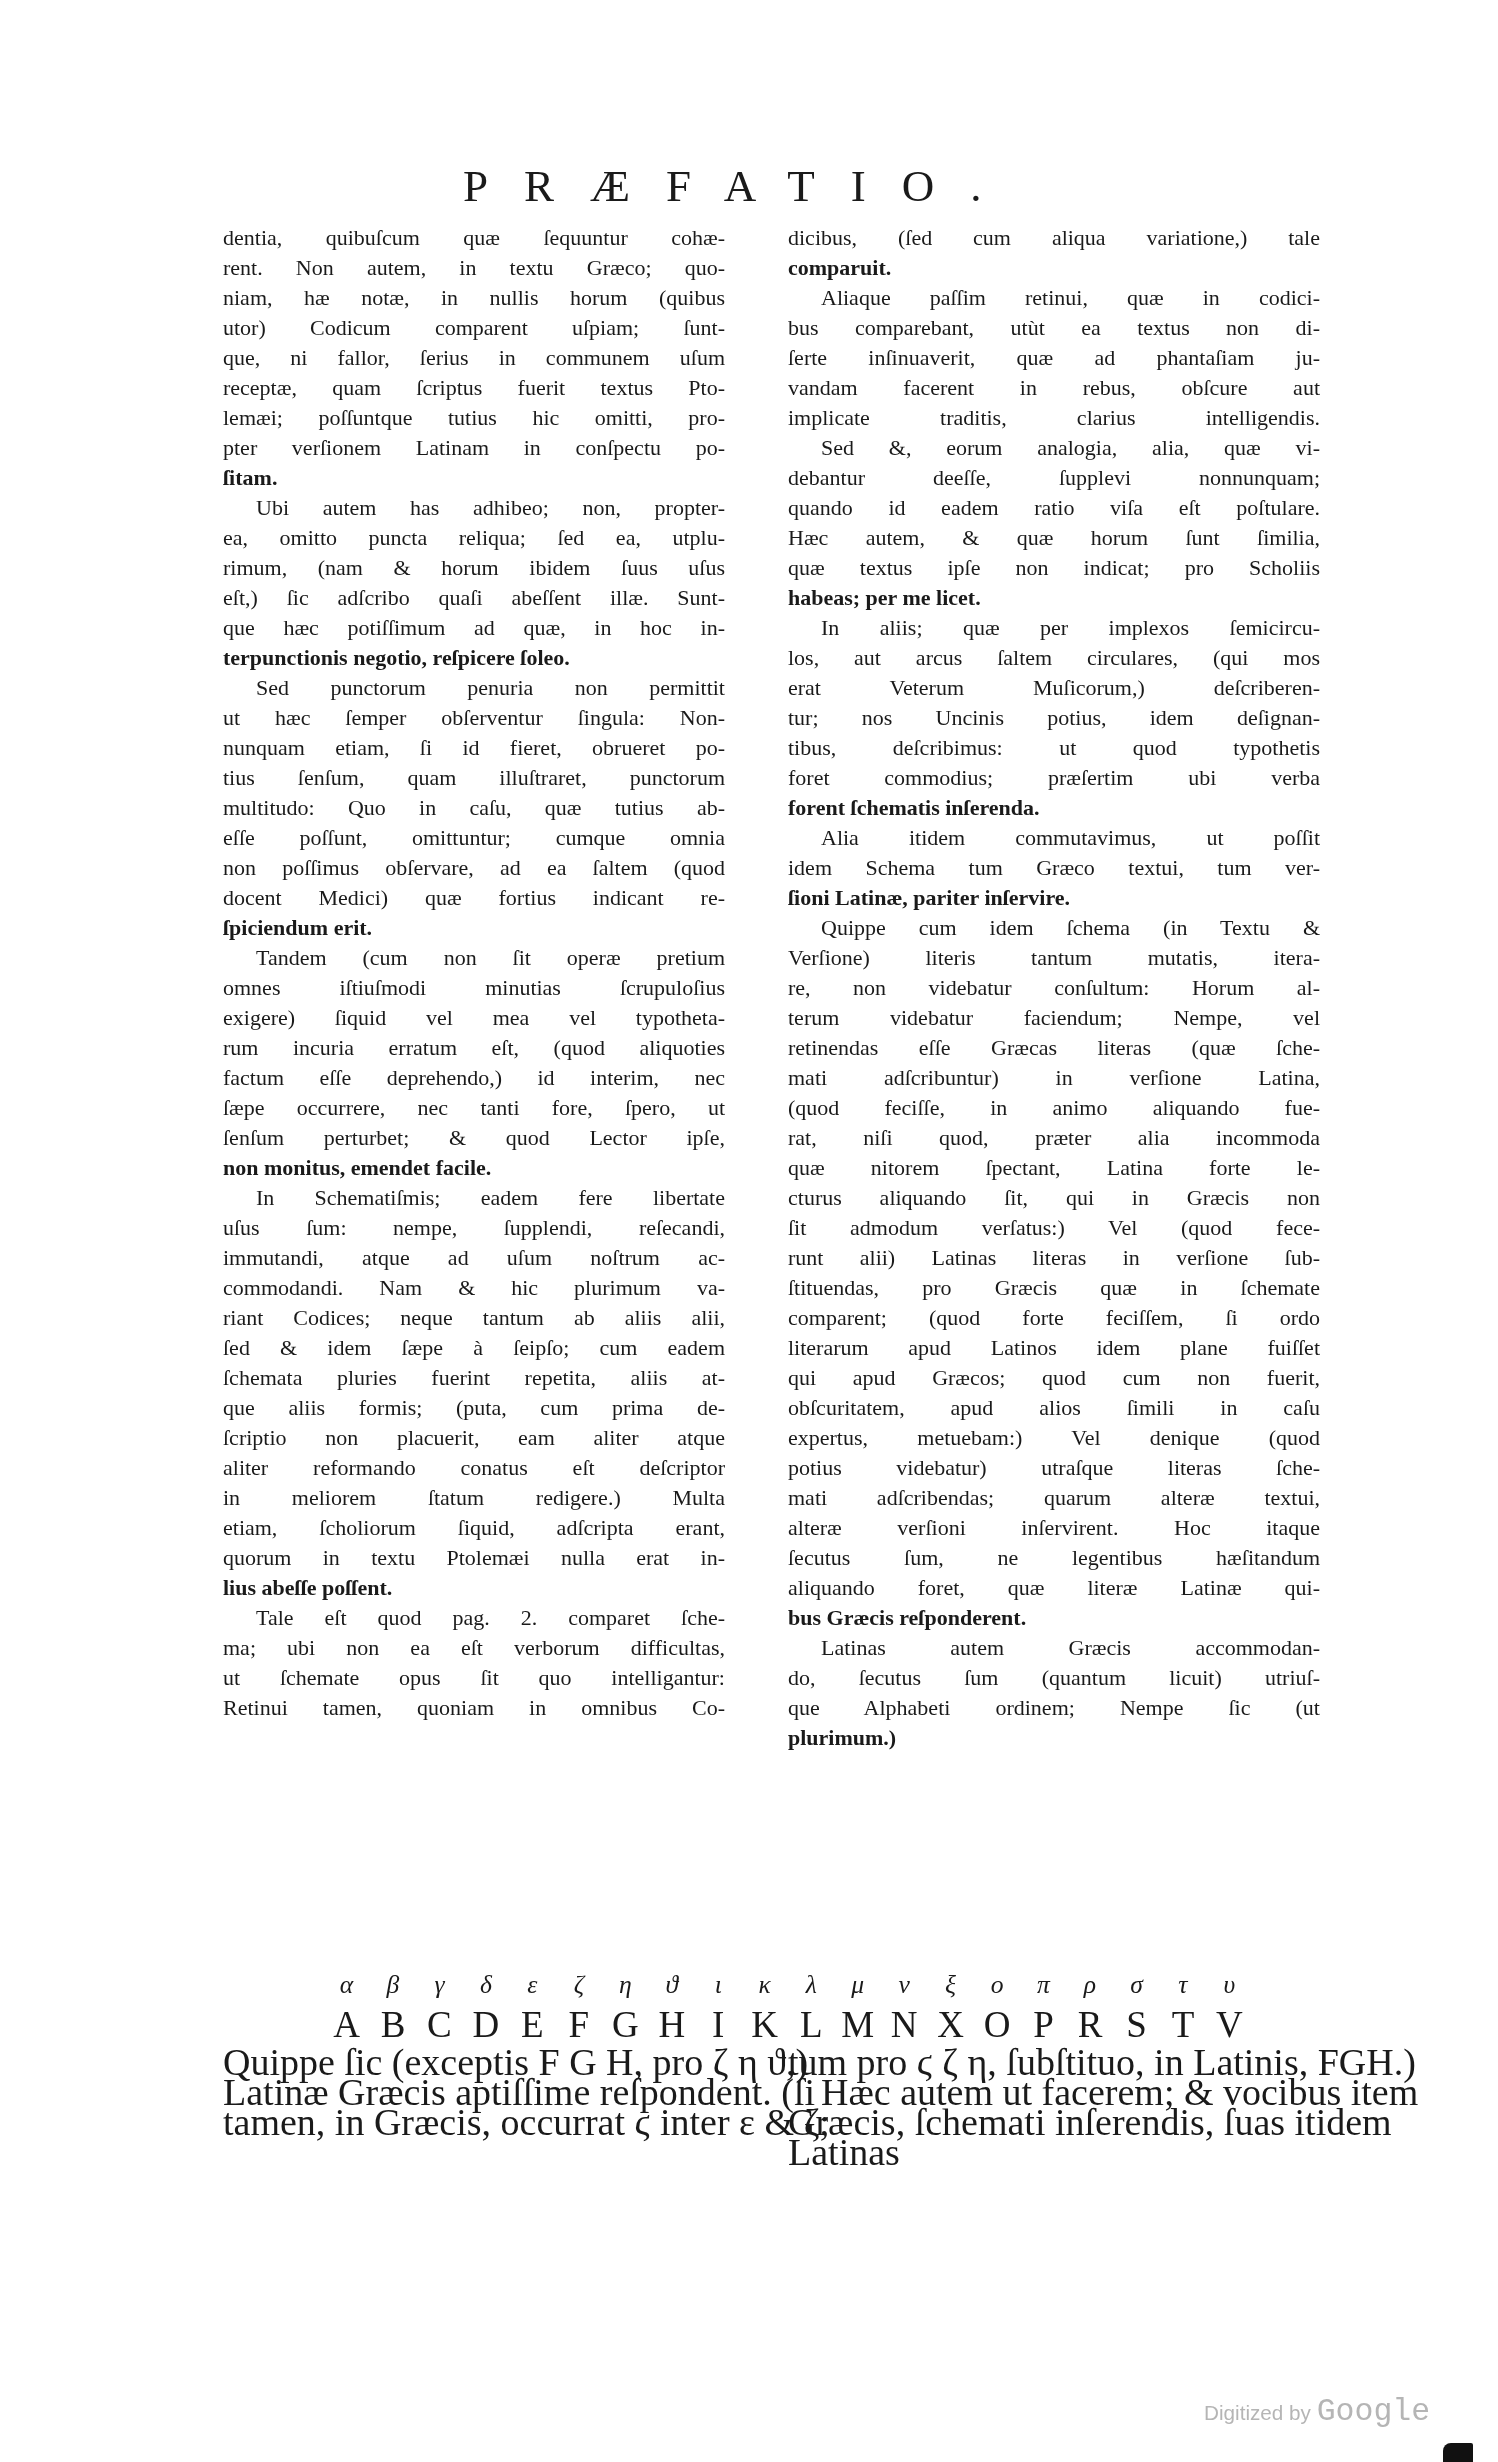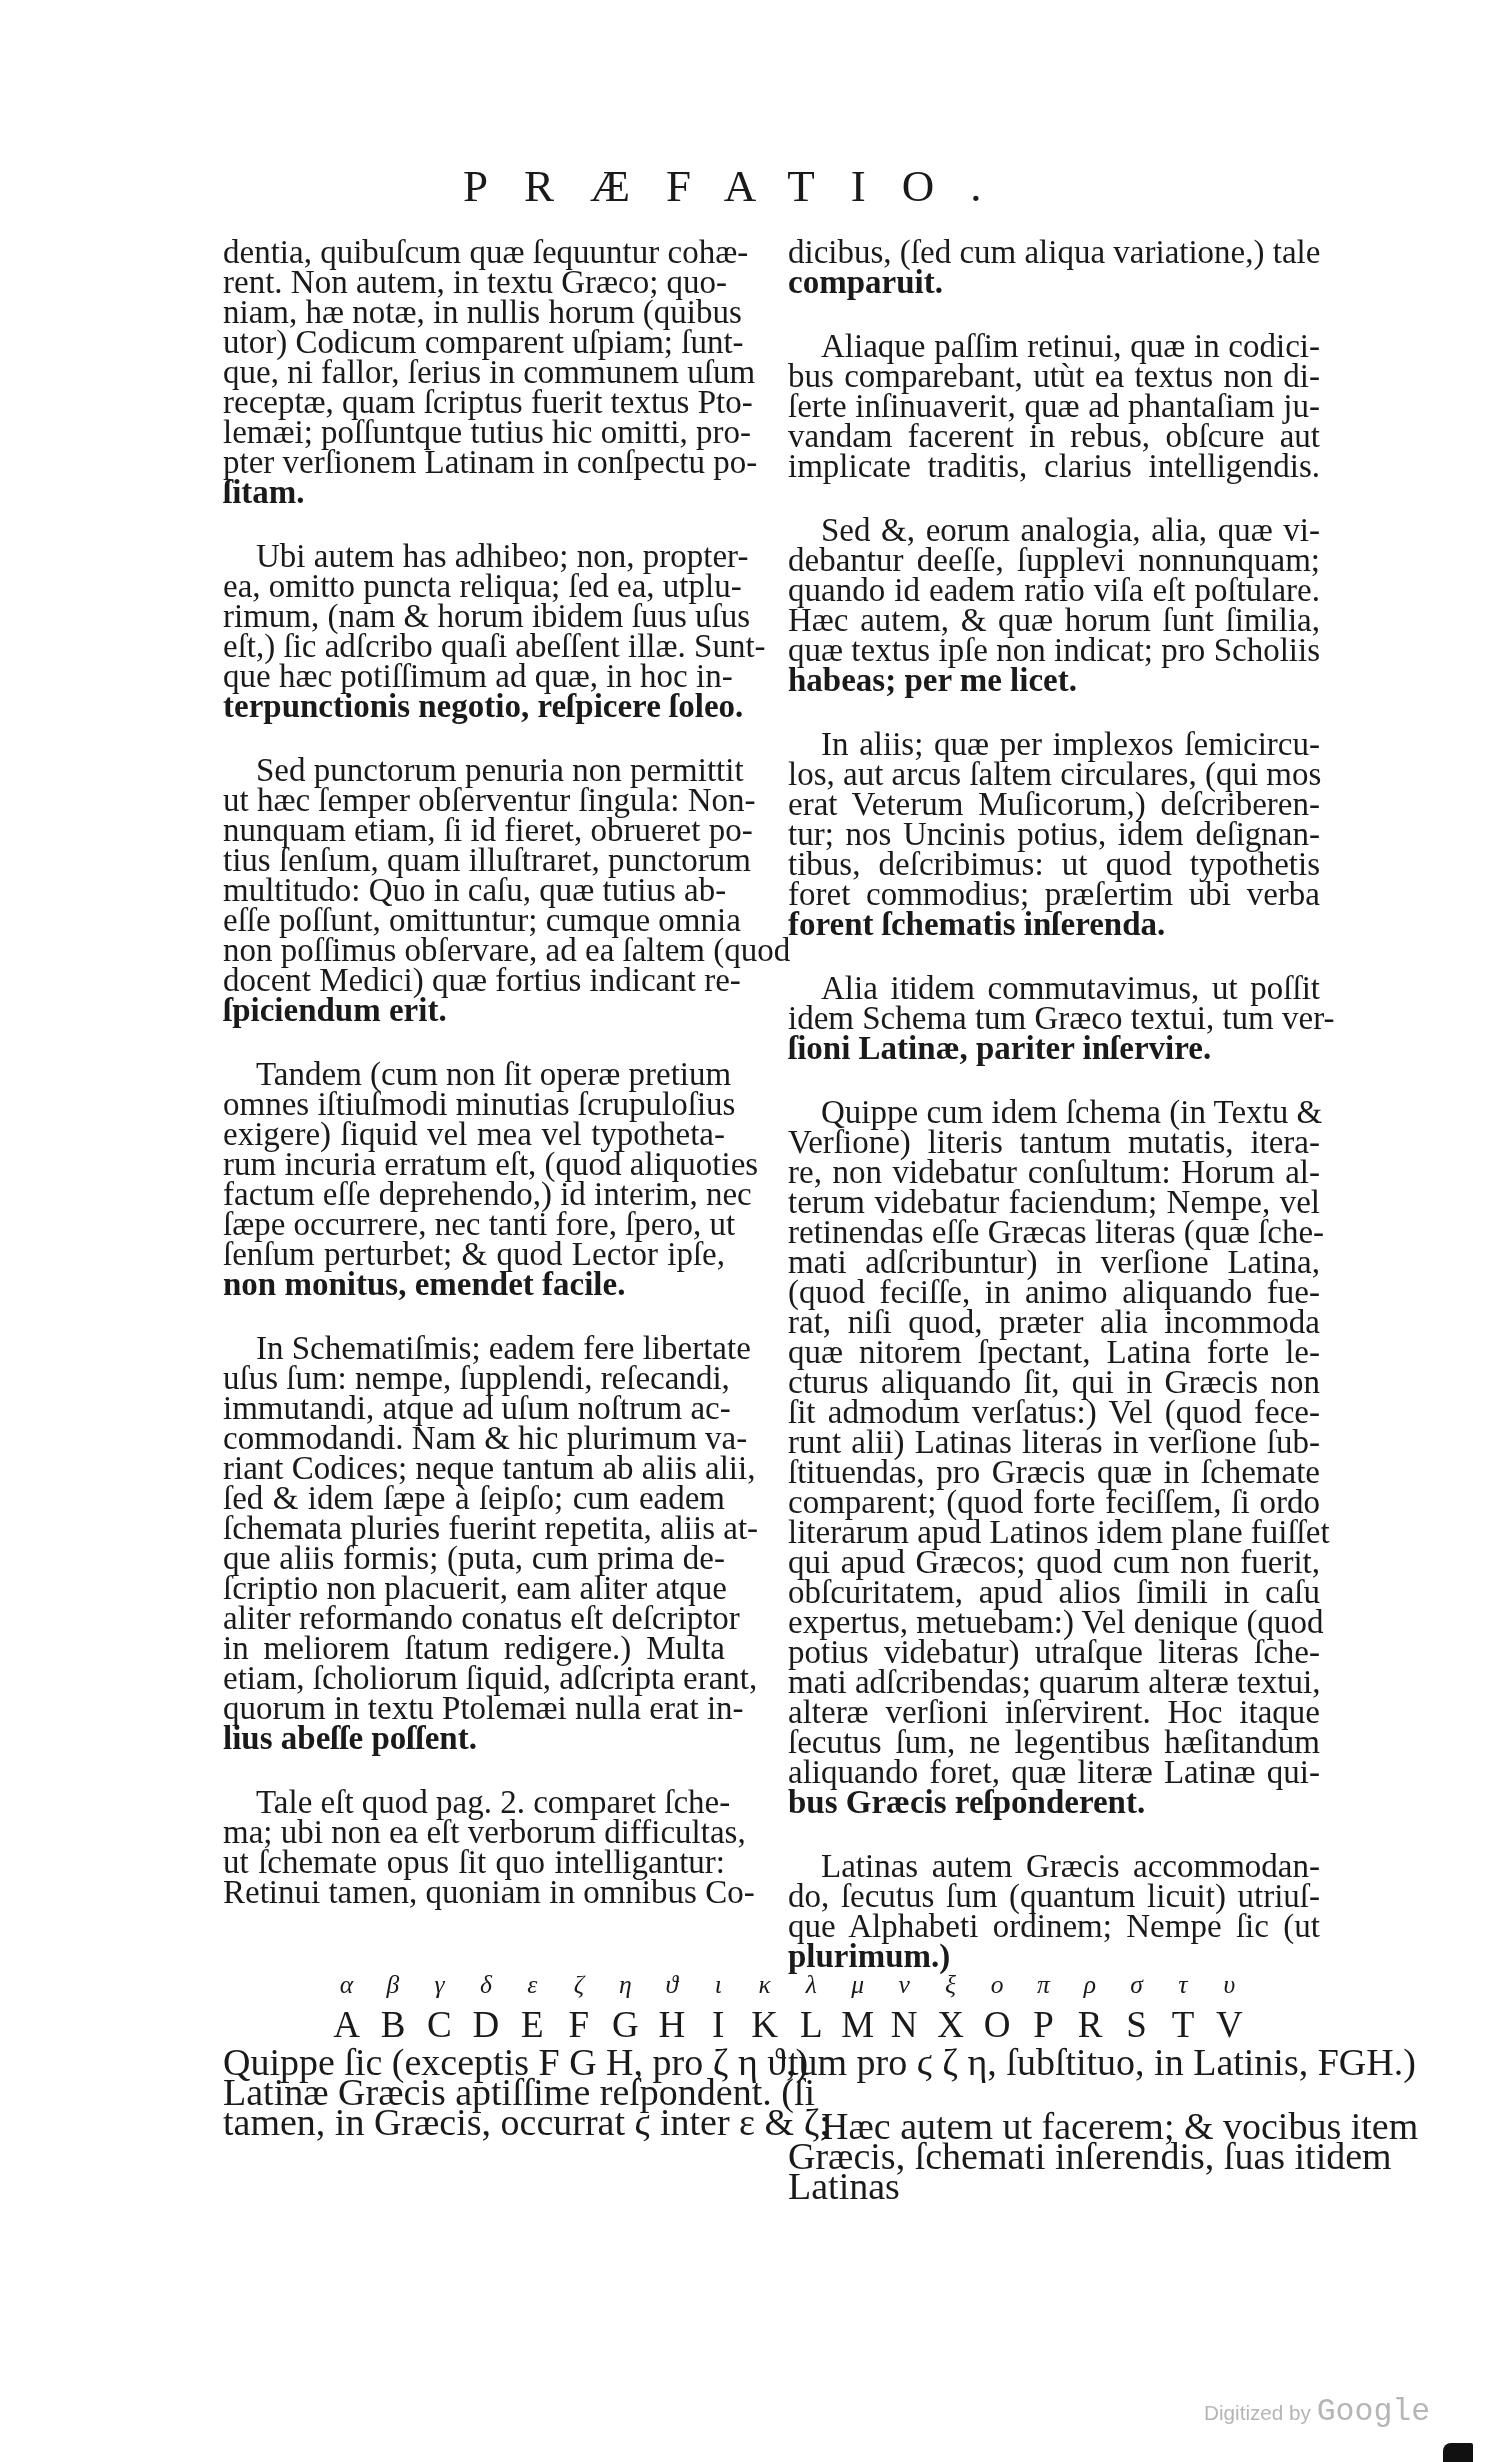--- a/index.html
+++ b/index.html
@@ -1,26 +1,26 @@
 <!DOCTYPE html>
 <html><head>
 <meta charset="utf-8">
 <style>
   html, body { margin: 0; padding: 0; background: #ffffff; }
   body { width: 1498px; height: 2463px; position: relative; overflow: hidden;
          font-family: "Liberation Serif", "DejaVu Serif", serif; color: #1a1a1a; }
   .page { position: absolute; left: 0; top: 0; width: 1351px; height: 2463px; }
   .running-head { position: absolute; top: 160px; left: 463px; width: 611px;
                   font-size: 45px; letter-spacing: 36px; white-space: nowrap; }
-  .col { position: absolute; top: 237px; font-size: 33px; line-height: 30px; }
+  .col { position: absolute; top: 223px; font-size: 22px; line-height: 30px; }
   .col-left { left: 223px; width: 502px; }
   .col-right { left: 788px; width: 532px; }
   .line { display: block; white-space: nowrap; text-align: justify; text-align-last: justify; height: 30px; }
   .line.last { text-align-last: left; font-weight: bold; }
-  .line.indent { padding-left: 33px; margin-top: 34px; }
+  .line.indent { padding-left: 33px; }
   .alpha { position: absolute; top: 1970px; left: 325px; width: 926px; }
   .alpha-row { display: flex; justify-content: space-between; }
   .greek { font-size: 25.6px; font-style: italic; height: 33px; }
   .latin { font-size: 37px; height: 43px; }
   .alpha-row span { width: 43px; text-align: center; }
   .after { position: absolute; top: 2047px; font-size: 38px; line-height: 30.5px; }
   .after-left { left: 223px; width: 502px; }
   .after-right { left: 788px; width: 532px; font-family: Liberation Serif, serif; }
   .catchword { }
   .watermark { position: absolute; left: 1204px; top: 2394px; color: #b5b5b5;

